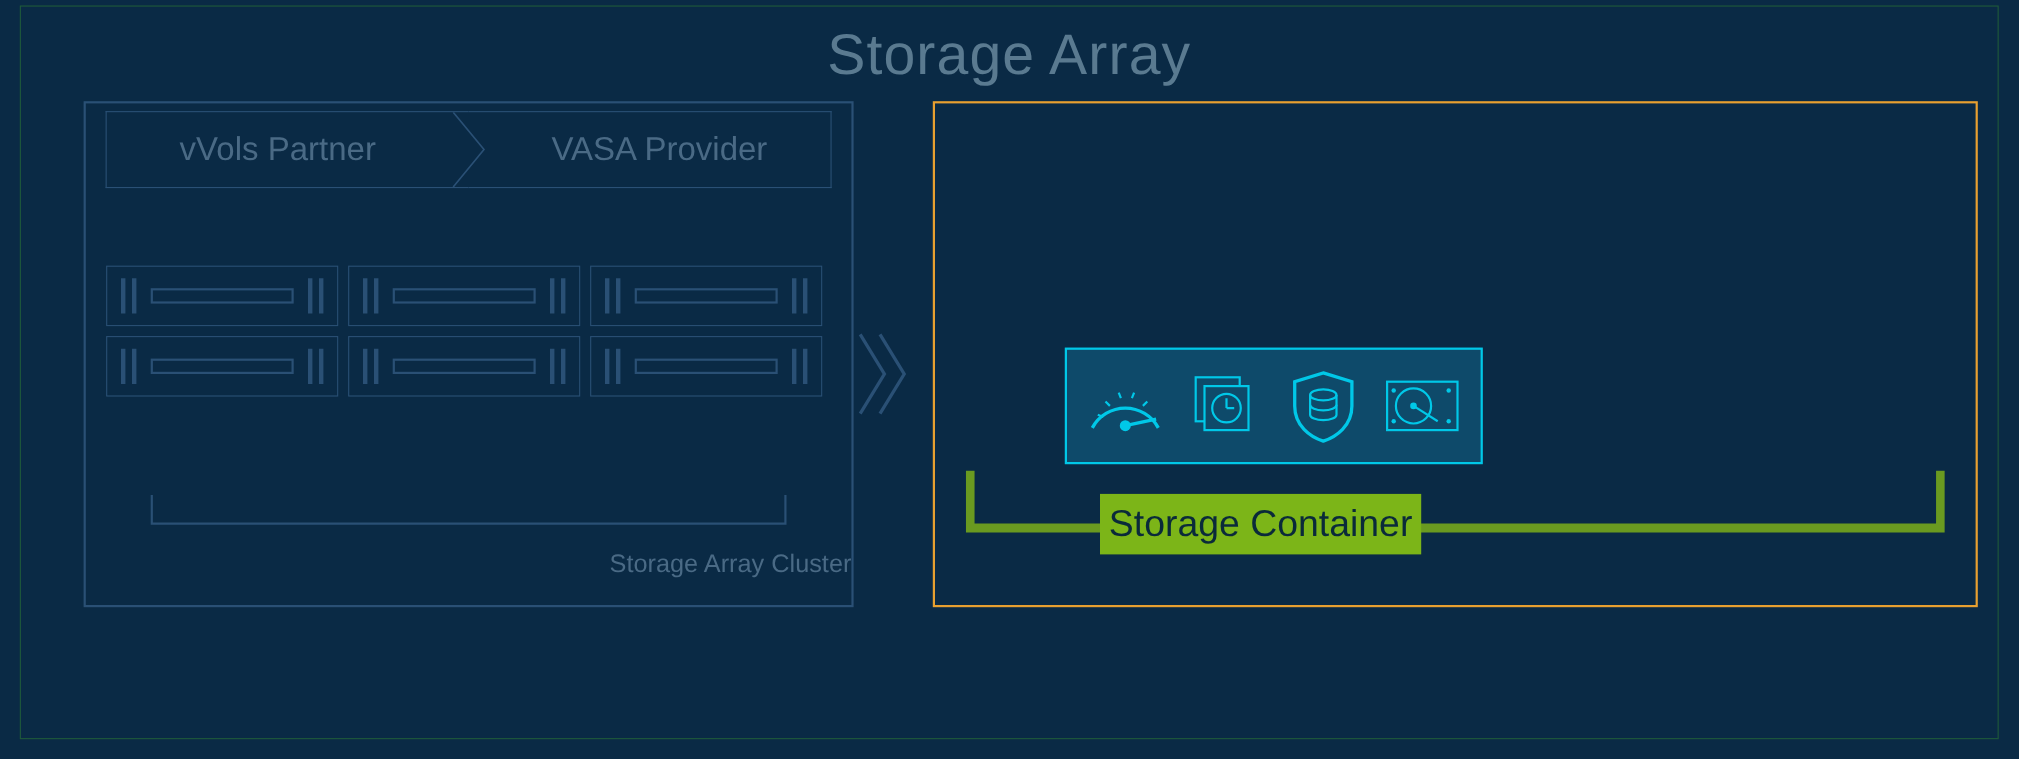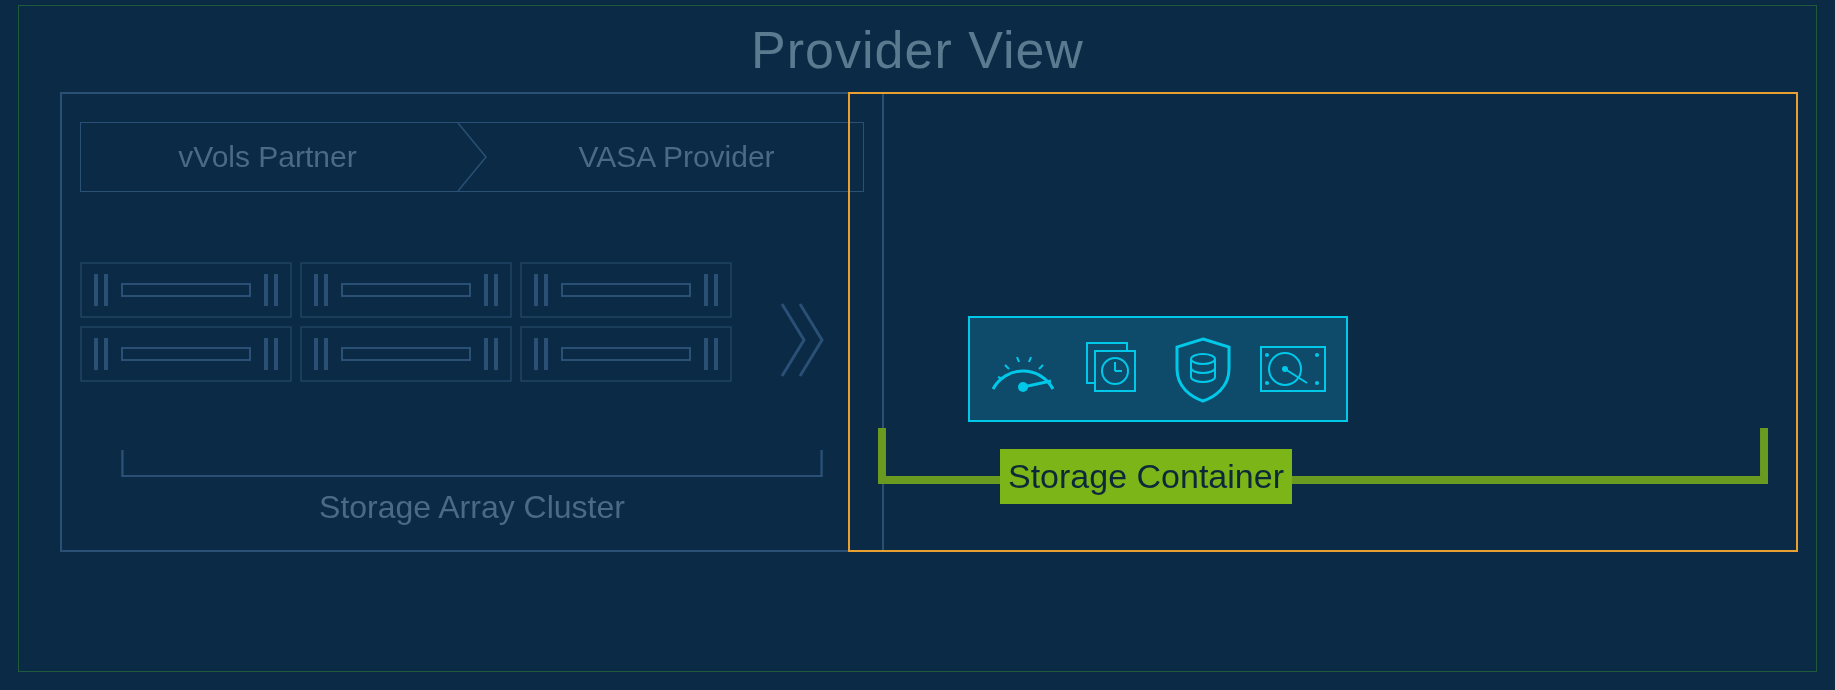--- a/index.html
+++ b/index.html
@@ -41,27 +41,27 @@
     text-align: center;
     font-size: 52px;
     font-weight: 300;
     color: var(--title-text);
     letter-spacing: 1px;
   }
 
   
   .left-panel {
     position: absolute;
-    left: 60px;
+    left: 76px;
     top: 92px;
-    width: 824px;
+    width: 700px;
     height: 460px;
     border: 2px solid var(--dim-stroke);
     box-sizing: border-box;
-    padding: 28px 18px 14px 18px;
+    padding: 7px 18px 14px 18px;
   }
   .top-row {
     display: flex;
     gap: -1px;
     height: 70px;
   }
   .top-box {
     flex: 1;
     border: 1px solid var(--dim-stroke);
     color: var(--dim-text);
@@ -114,23 +114,23 @@
     right: 58px;
     bottom: 72px;
     height: 30px;
   }
   .bracket-bottom svg { width: 100%; height: 100%; }
   .bracket-label {
     position: absolute;
     left: 0;
     right: 0;
     bottom: 24px;
-    text-align: center;
+    text-align: right;
     color: var(--dim-text);
-    font-size: 32px;
+    font-size: 23px;
     font-weight: 300;
   }
 
   
   .arrow {
     position: absolute;
     left: 778px;
     top: 300px;
     width: 50px;
     height: 80px;
@@ -189,21 +189,21 @@
     color: #0a2a3a;
     font-size: 34px;
     font-weight: 400;
   }
 </style>
 </head>
 <body>
 
 <div class="outer-frame"></div>
 
-<div class="title">Provider View</div>
+<div class="title">Storage Array</div>
 
 <div class="left-panel">
   <div class="top-row">
     <div class="top-box left">
       <span>vVols Partner</span>
       <div class="chevron-sep">
         <svg viewBox="0 0 32 70" preserveAspectRatio="none">
           <polyline points="2,0 30,35 2,70" fill="none" stroke="#2a5075" stroke-width="1.5"></polyline>
         </svg>
       </div>

